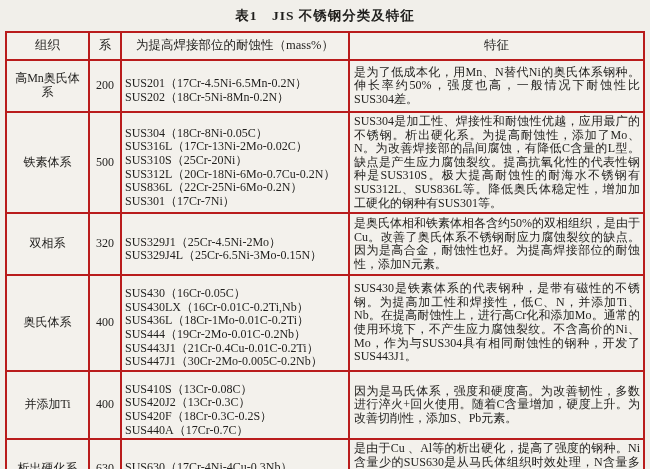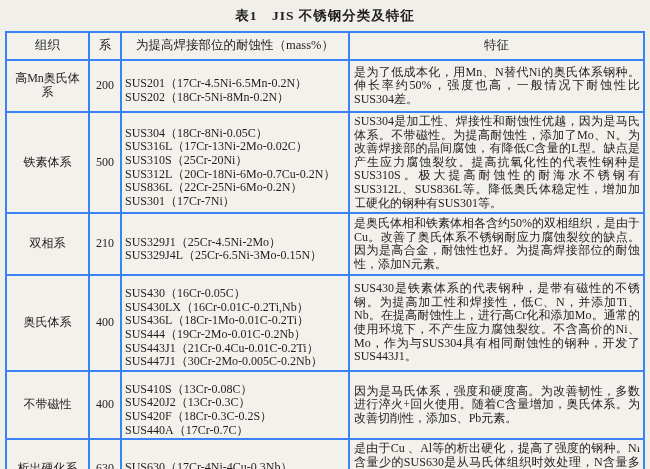--- a/index.html
+++ b/index.html
@@ -25,37 +25,37 @@
     margin:0 auto;
     background:#f3f1ec;
     border:2px solid #2b2a28;
     border-bottom-width:3px;
   }
   col.c-structure{width:83px;}
   col.c-series{width:32px;}
   col.c-grades{width:228px;}
   col.c-features{width:295px;}
   th,td{
-    border:2px solid #3b82f6;
+    border:2px solid #b91c1c;
     padding:1px 4px;
     font-size:12px;
     line-height:13.6px;
     vertical-align:middle;
     overflow:hidden;
   }
   th{
     font-weight:normal;
     font-size:12.5px;
     height:24px;
     text-align:center;
   }
   td.col-structure{text-align:center;border-radius:22px;}
   td.col-series{text-align:center;padding:16px 1px;}
   td.col-grades{text-align:left;padding:11px 2px 1px 3px;}
-  td.col-features{text-align:left;padding:2px 3px 2px 4px;text-align:justify;border-radius:18px;}
+  td.col-features{text-align:left;padding:2px 3px 2px 4px;text-align:justify;}
   .grade-line{white-space:normal;}
   tr.row-1{height:52px;}
   tr.row-2{height:90px;}
   tr.row-3{height:62px;}
   tr.row-4{height:84px;}
   tr.row-5{height:62px;}
   tr.row-6{height:57px;}
 </style>
 </head>
 <body>
@@ -91,54 +91,54 @@
           <td class="col-structure">铁素体系</td>
           <td class="col-series">500</td>
           <td class="col-grades">
             <div class="grade-line">SUS304（18Cr-8Ni-0.05C）</div>
             <div class="grade-line">SUS316L（17Cr-13Ni-2Mo-0.02C）</div>
             <div class="grade-line">SUS310S（25Cr-20Ni）</div>
             <div class="grade-line">SUS312L（20Cr-18Ni-6Mo-0.7Cu-0.2N）</div>
             <div class="grade-line">SUS836L（22Cr-25Ni-6Mo-0.2N）</div>
             <div class="grade-line">SUS301（17Cr-7Ni）</div>
           </td>
-          <td class="col-features">SUS304是加工性、焊接性和耐蚀性优越，因为是马氏体系。不带磁性。为提高耐蚀性，添加了Mo、N。为改善焊接部的晶间腐蚀，有降低C含量的L型。缺点是产生应力腐蚀裂纹。提高抗氧化性的代表性钢种是SUS310S。极大提高耐蚀性的耐海水不锈钢有SUS312L、SUS836L等。降低奥氏体稳定性，增加加工硬化的钢种有SUS301等。</td>
+          <td class="col-features">SUS304是加工性、焊接性和耐蚀性优越，应用最广的不锈钢。析出硬化系。为提高耐蚀性，添加了Mo、N。为改善焊接部的晶间腐蚀，有降低C含量的L型。缺点是产生应力腐蚀裂纹。提高抗氧化性的代表性钢种是SUS310S。极大提高耐蚀性的耐海水不锈钢有SUS312L、SUS836L等。降低奥氏体稳定性，增加加工硬化的钢种有SUS301等。</td>
         </tr>
         <tr class="body-row row-3">
           <td class="col-structure">双相系</td>
-          <td class="col-series">210</td>
+          <td class="col-series">320</td>
           <td class="col-grades">
             <div class="grade-line">SUS329J1（25Cr-4.5Ni-2Mo）</div>
             <div class="grade-line">SUS329J4L（25Cr-6.5Ni-3Mo-0.15N）</div>
           </td>
           <td class="col-features">是奥氏体相和铁素体相各含约50%的双相组织，是由于Cu。改善了奥氏体系不锈钢耐应力腐蚀裂纹的缺点。因为是高合金，耐蚀性也好。为提高焊接部位的耐蚀性，添加N元素。</td>
         </tr>
         <tr class="body-row row-4">
           <td class="col-structure">奥氏体系</td>
           <td class="col-series">400</td>
           <td class="col-grades">
             <div class="grade-line">SUS430（16Cr-0.05C）</div>
             <div class="grade-line">SUS430LX（16Cr-0.01C-0.2Ti,Nb）</div>
             <div class="grade-line">SUS436L（18Cr-1Mo-0.01C-0.2Ti）</div>
             <div class="grade-line">SUS444（19Cr-2Mo-0.01C-0.2Nb）</div>
             <div class="grade-line">SUS443J1（21Cr-0.4Cu-0.01C-0.2Ti）</div>
             <div class="grade-line">SUS447J1（30Cr-2Mo-0.005C-0.2Nb）</div>
           </td>
           <td class="col-features">SUS430是铁素体系的代表钢种，是带有磁性的不锈钢。为提高加工性和焊接性，低C、N，并添加Ti、Nb。在提高耐蚀性上，进行高Cr化和添加Mo。通常的使用环境下，不产生应力腐蚀裂纹。不含高价的Ni、Mo，作为与SUS304具有相同耐蚀性的钢种，开发了SUS443J1。</td>
         </tr>
         <tr class="body-row row-5">
-          <td class="col-structure">不带磁性</td>
+          <td class="col-structure">并添加Ti</td>
           <td class="col-series">400</td>
           <td class="col-grades">
             <div class="grade-line">SUS410S（13Cr-0.08C）</div>
             <div class="grade-line">SUS420J2（13Cr-0.3C）</div>
             <div class="grade-line">SUS420F（18Cr-0.3C-0.2S）</div>
             <div class="grade-line">SUS440A（17Cr-0.7C）</div>
           </td>
-          <td class="col-features">因为是马氏体系，强度和硬度高。为改善韧性，多数进行淬火+回火使用。随着C含量增加，奥氏体系。为改善切削性，添加S、Pb元素。</td>
+          <td class="col-features">因为是马氏体系，强度和硬度高。为改善韧性，多数进行淬火+回火使用。随着C含量增加，硬度上升。为改善切削性，添加S、Pb元素。</td>
         </tr>
         <tr class="body-row row-6">
           <td class="col-structure">析出硬化系</td>
           <td class="col-series">630</td>
           <td class="col-grades">
             <div class="grade-line">SUS630（17Cr-4Ni-4Cu-0.3Nb）</div>
             <div class="grade-line">SUS631（17Cr-7Ni-1Al）</div>
           </td>
           <td class="col-features">是由于Cu 、Al等的析出硬化，提高了强度的钢种。Ni含量少的SUS630是从马氏体组织时效处理，N含量多的SUS631是由准稳定奥氏体组织低温处理后时效处理。</td>
         </tr>

